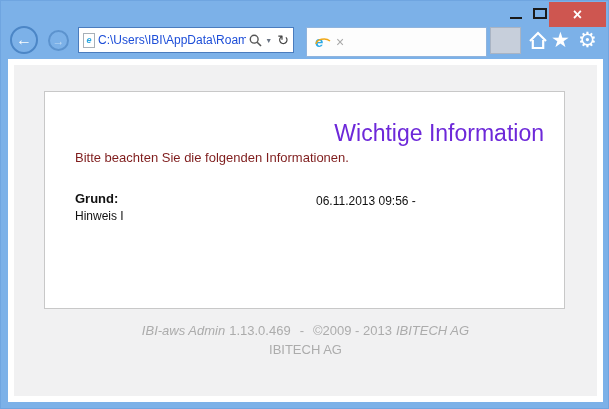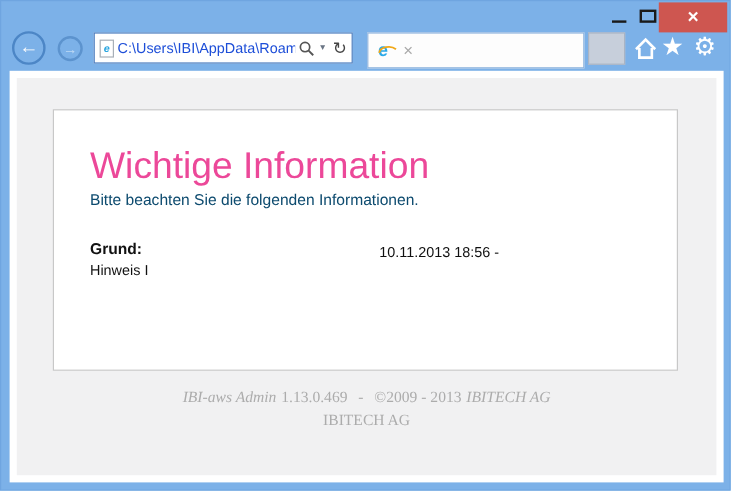--- a/index.html
+++ b/index.html
@@ -70,29 +70,29 @@
   
   .page {
     position:absolute; left:7px; top:58px; width:595px; height:343px; background:#fff;
   }
   .gray-panel { position:absolute; inset:6px; background:#F1F1F2; }
 
   .card {
     position:absolute; left:30px; top:26px; width:521px; height:218px;
     background:#fff; border:1px solid #C8C8C8; padding:28px 20px 0 30px; overflow:hidden;
   }
-  .card h1 { font-size:31px; font-weight:400; color:#ec4899; letter-spacing:0; }
-  .card .sub { font-size:13px; color:#0c4a6e; margin-top:3px; }
+  .card h1 { font-size:23px; font-weight:400; color:#6d28d9; letter-spacing:0;text-align:right; }
+  .card .sub { font-size:13px; color:#7f1d1d; margin-top:3px; }
 
   .fields { display:grid; grid-template-columns:231px 1fr; margin-top:26px;gap:10px; }
   .field-label { font-size:13px; font-weight:bold; color:#111; }
   .field-value { font-size:12px; color:#111; line-height:1.35; margin-top:2px; }
   .row2 { margin-top:14px; }
 
-  .footer { position:absolute; left:0; right:0; top:258px; text-align:center; color:#ACACAC; font-size:13px; line-height:1.25;font-family:Liberation Serif, serif; }
+  .footer { position:absolute; left:0; right:0; top:258px; text-align:center; color:#ACACAC; font-size:13px; line-height:1.25; }
   .footer .it { font-style:italic; }
   .footer .sep { margin:0 9px; }
   .footer .sp { margin-left:4px; }
   .footer-line2 { margin-top:3px; }
 </style>
 </head>
 <body>
 
 <div class="window">
 
@@ -150,21 +150,21 @@
         <h1>Wichtige Information</h1>
         <div class="sub">Bitte beachten Sie die folgenden Informationen.</div>
 
         <div class="fields">
           <div>
             <div class="field-label">Grund:</div>
             <div class="field-value">Hinweis I</div>
           </div>
           <div>
             <div class="field-value">
-              <div>10.11.2013 18:56 -</div>
+              <div>06.11.2013 09:56 -</div>
             </div>
           </div>
           <div></div>
         </div>
       </div>
 
       <div class="footer">
         <div>
           <span class="it">IBI-aws Admin</span><span class="sp">1.13.0.469</span><span class="sep">-</span><span>©2009 - 2013</span><span class="it sp">IBITECH AG</span>
         </div>

